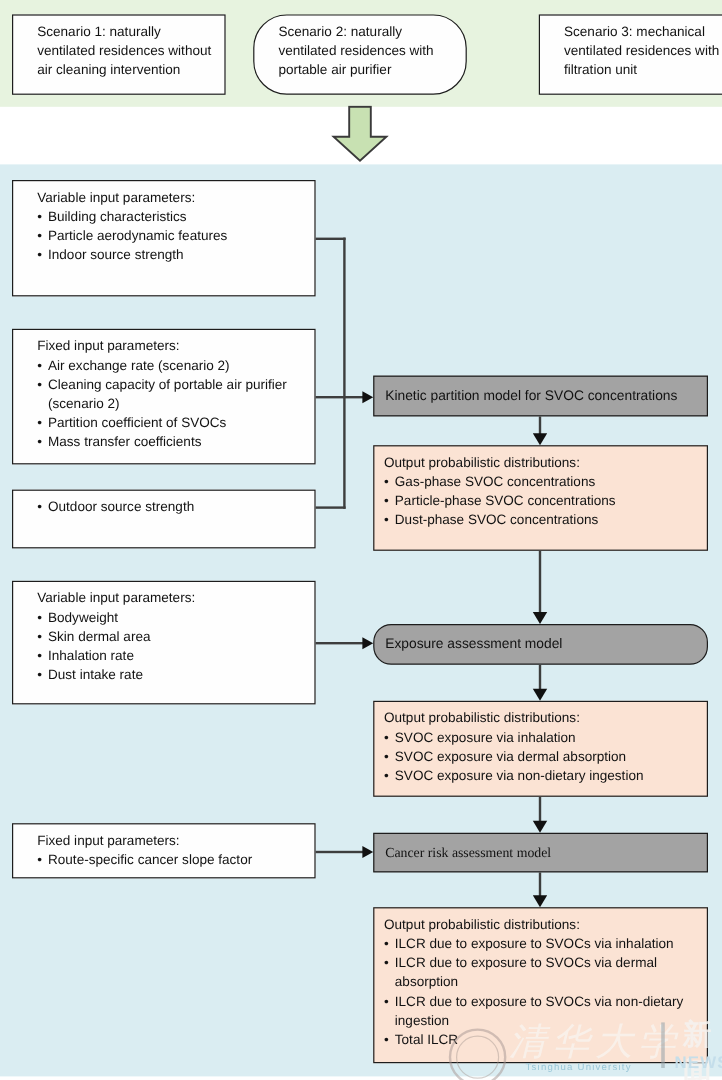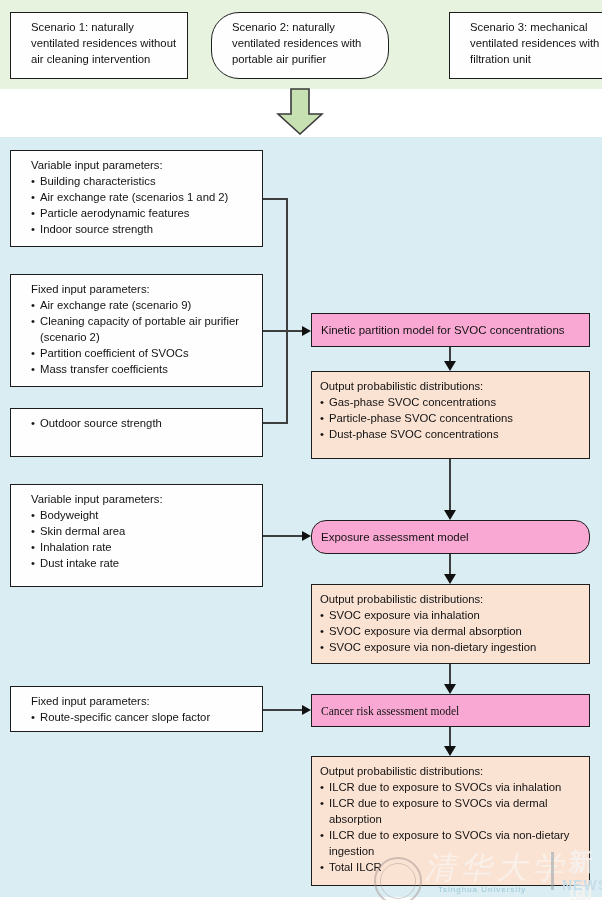--- a/index.html
+++ b/index.html
@@ -3,21 +3,21 @@
 <meta charset="utf-8">
 <style>
   html,body{margin:0;padding:0;background:#fff;}
   .page{position:relative;width:602px;height:900px;background:#ffffff;overflow:hidden;
         font-family:"Liberation Sans",sans-serif;color:#121212;}
   .band-green{position:absolute;left:0;top:0;width:602px;height:89px;background:#e7f3df;}
   .band-blue{position:absolute;left:0;top:137px;width:602px;height:760px;background:#daedf2;}
   .box{position:absolute;box-sizing:border-box;border:1.5px solid #1d1d1d;
        font-size:11.3px;line-height:16px;padding:6px 8px;}
   .white{background:#fefefe;padding-left:20px;}
-  .gray{background:#f9a8d4;display:flex;align-items:center;padding:0 9px;white-space:nowrap;font-size:11.5px;}
+  .gray{background:#a3a3a3;display:flex;align-items:center;padding:0 9px;white-space:nowrap;font-size:11.5px;}
   .orange{background:#fbe3d4;}
   .bullets{margin:0;padding:0;list-style:none;}
   .bullets li{position:relative;padding-left:9px;}
   .bullets li::before{content:"\2022";position:absolute;left:0;top:0;}
   .hline,.vline{position:absolute;background:#3d3e3e;}
   .ah-right{position:absolute;width:0;height:0;border-top:5.5px solid transparent;
             border-bottom:5.5px solid transparent;border-left:9px solid #111;}
   .ah-down{position:absolute;width:0;height:0;border-left:6px solid transparent;
            border-right:6px solid transparent;border-top:10px solid #111;}
   .big-arrow{position:absolute;left:276px;top:88px;}
@@ -55,30 +55,29 @@
   </div>
 
   <svg class="big-arrow" width="48" height="48">
     <polygon points="15,1 33,1 33,26 46,26 24,46 2,26 15,26" fill="#c8e1b2" stroke="#3a3a3a" stroke-width="1.6"></polygon>
   </svg>
 
   <div class="box white" style="left:10px;top:150px;width:253px;height:97px;">
     <div>Variable input parameters:</div>
     <ul class="bullets">
         <li>Building characteristics</li>
-        <li>Air exchange rate (scenarios 1 and 2)</li>
         <li>Particle aerodynamic features</li>
         <li>Indoor source strength</li>
       </ul>
   </div>
 
   <div class="box white" style="left:10px;top:274px;width:253px;height:113px;">
     <div>Fixed input parameters:</div>
     <ul class="bullets">
-        <li>Air exchange rate (scenario 9)</li>
+        <li>Air exchange rate (scenario 2)</li>
         <li>Cleaning capacity of portable air purifier (scenario 2)</li>
         <li>Partition coefficient of SVOCs</li>
         <li>Mass transfer coefficients</li>
       </ul>
   </div>
 
   <div class="box white" style="left:10px;top:408px;width:253px;height:49px;">
     <ul class="bullets">
         <li>Outdoor source strength</li>
       </ul>

